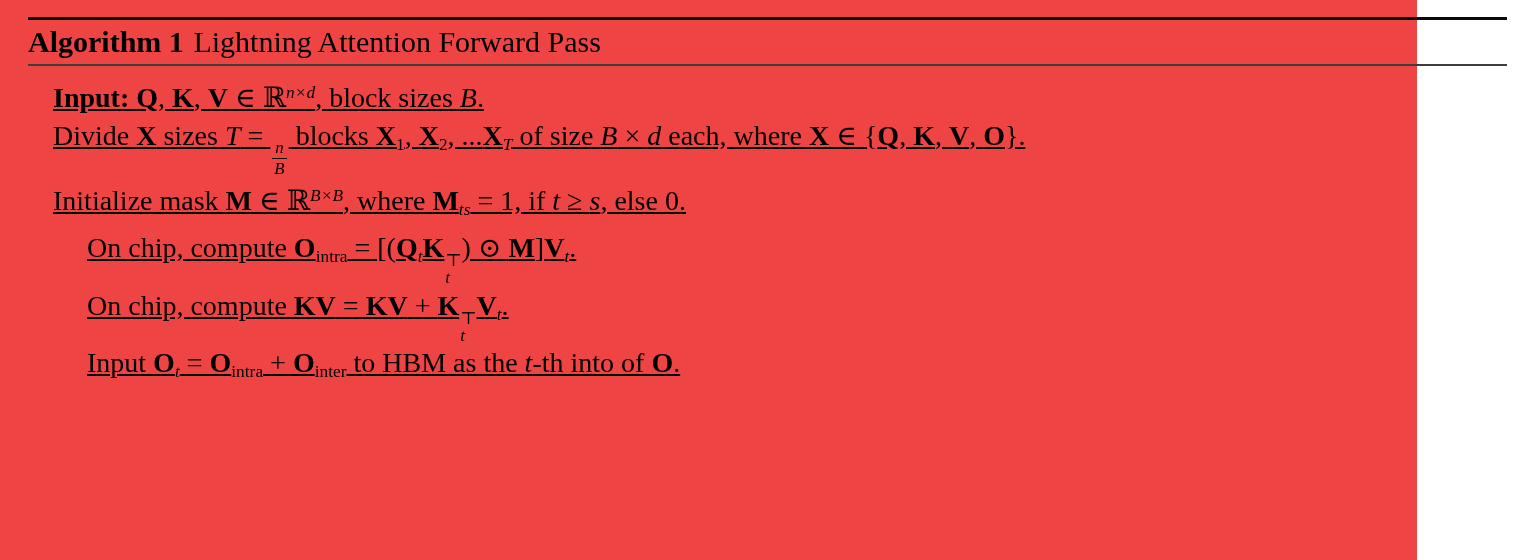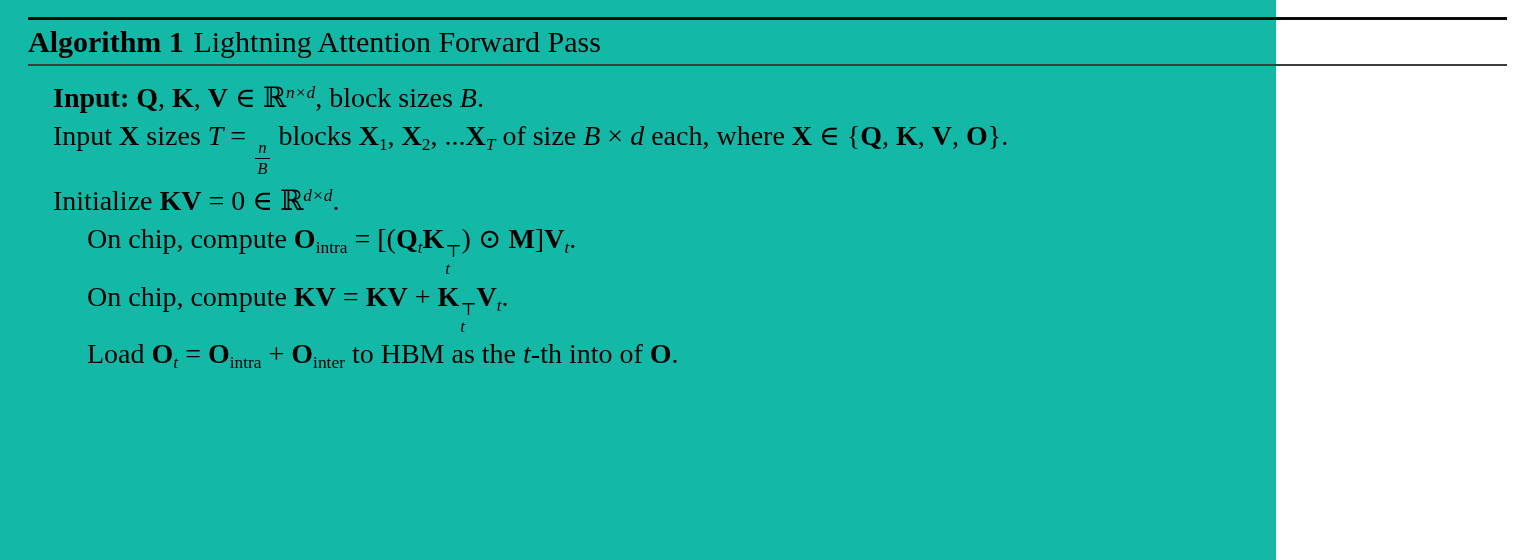--- a/index.html
+++ b/index.html
@@ -7,23 +7,23 @@
     padding: 0;
     background: #ffffff;
     width: 1540px;
     height: 560px;
     overflow: hidden;
     font-family: "Liberation Serif", "DejaVu Serif", serif;
     color: #000000;
   }
   .page {
     position: relative;
-    width: 1276px;
+    width: 1417px;
     height: 560px;
-    background: #14b8a6;
+    background: #ef4444;
   }
   .algo {
     position: absolute;
     left: 28px;
     top: 0;
     width: 1479px;
   }
   .rule-top {
     margin-top: 17px;
     height: 3px;
@@ -39,21 +39,21 @@
   .algo-header .title { margin-left: 0.32em; }
   .rule-mid {
     height: 2px;
     background: #3d3d3d;
   }
   .algo-body {
     font-size: 28px;
     line-height: 38px;
     padding: 8px 0 0 25px;
   }
-  .line { white-space: nowrap; }
+  .line { white-space: nowrap; text-decoration: underline; }
   .line.ind { padding-left: 34px; }
   .b { font-weight: 700; }
   .i { font-style: italic; }
   
   .sub {
     font-size: 0.62em;
     vertical-align: -0.28em;
     letter-spacing: 0;
   }
   
@@ -93,30 +93,30 @@
 
 <div class="page">
   <div class="algo">
     <div class="rule-top"></div>
     <div class="algo-header">
       <span class="label">Algorithm 1</span><span class="title">Lightning Attention Forward Pass</span>
     </div>
     <div class="rule-mid"></div>
     <div class="algo-body">
         <div class="line"><span class="b">Input: </span><span class="b">Q</span><span>, </span><span class="b">K</span><span>, </span><span class="b">V</span><span> ∈ </span><span>ℝ</span><span class="sup i">n×d</span><span>, block sizes </span><span class="i">B</span><span>.</span></div>
-        <div class="line"><span>Input </span><span class="b">X</span><span> sizes </span><span class="i">T</span><span> = </span><span class="frac">
+        <div class="line"><span>Divide </span><span class="b">X</span><span> sizes </span><span class="i">T</span><span> = </span><span class="frac">
             <span class="num">n</span>
             <span class="den">B</span>
           </span><span> blocks </span><span class="b">X</span><span class="sub ">1</span><span>, </span><span class="b">X</span><span class="sub ">2</span><span>, ...</span><span class="b">X</span><span class="sub i">T</span><span> of size </span><span class="i">B</span><span> × </span><span class="i">d</span><span> each, where </span><span class="b">X</span><span> ∈ {</span><span class="b">Q</span><span>, </span><span class="b">K</span><span>, </span><span class="b">V</span><span>, </span><span class="b">O</span><span>}.</span></div>
-        <div class="line"><span>Initialize </span><span class="b">KV</span><span> = 0 ∈ </span><span>ℝ</span><span class="sup i">d×d</span><span>.</span></div>
+        <div class="line"><span>Initialize mask </span><span class="b">M</span><span> ∈ </span><span>ℝ</span><span class="sup i">B×B</span><span>, where </span><span class="b">M</span><span class="sub i">ts</span><span> = 1, if </span><span class="i">t</span><span> ≥ </span><span class="i">s</span><span>, else 0.</span></div>
         <div class="line ind"><span>On chip, compute </span><span class="b">O</span><span class="sub ">intra</span><span> = [(</span><span class="b">Q</span><span class="sub i">t</span><span class="b">K</span><span class="ss">
             <span>⊤</span>
             <span class="i">t</span>
           </span><span>) ⊙ </span><span class="b">M</span><span>]</span><span class="b">V</span><span class="sub i">t</span><span>.</span></div>
         <div class="line ind"><span>On chip, compute </span><span class="b">KV</span><span> = </span><span class="b">KV</span><span> + </span><span class="b">K</span><span class="ss">
             <span>⊤</span>
             <span class="i">t</span>
           </span><span class="b">V</span><span class="sub i">t</span><span>.</span></div>
-        <div class="line ind"><span>Load </span><span class="b">O</span><span class="sub i">t</span><span> = </span><span class="b">O</span><span class="sub ">intra</span><span> + </span><span class="b">O</span><span class="sub ">inter</span><span> to HBM as the </span><span class="i">t</span><span>-th into of </span><span class="b">O</span><span>.</span></div>
+        <div class="line ind"><span>Input </span><span class="b">O</span><span class="sub i">t</span><span> = </span><span class="b">O</span><span class="sub ">intra</span><span> + </span><span class="b">O</span><span class="sub ">inter</span><span> to HBM as the </span><span class="i">t</span><span>-th into of </span><span class="b">O</span><span>.</span></div>
       </div>
 
   </div>
 </div>
 
 </body></html>

